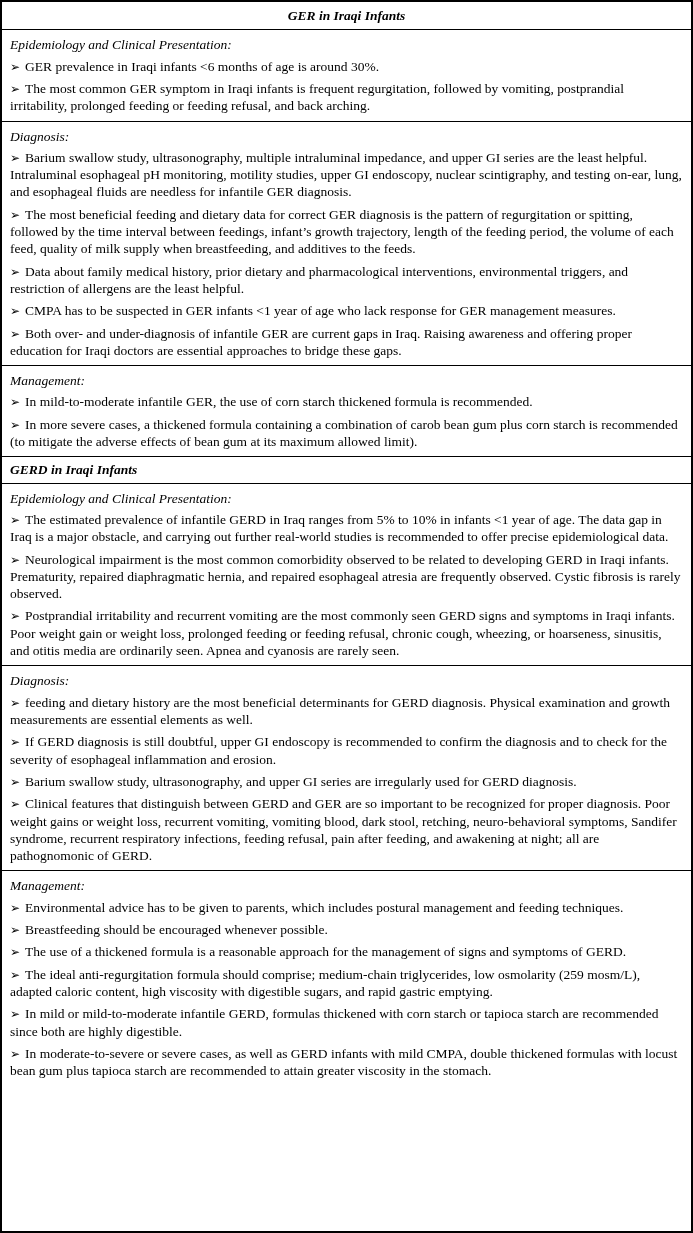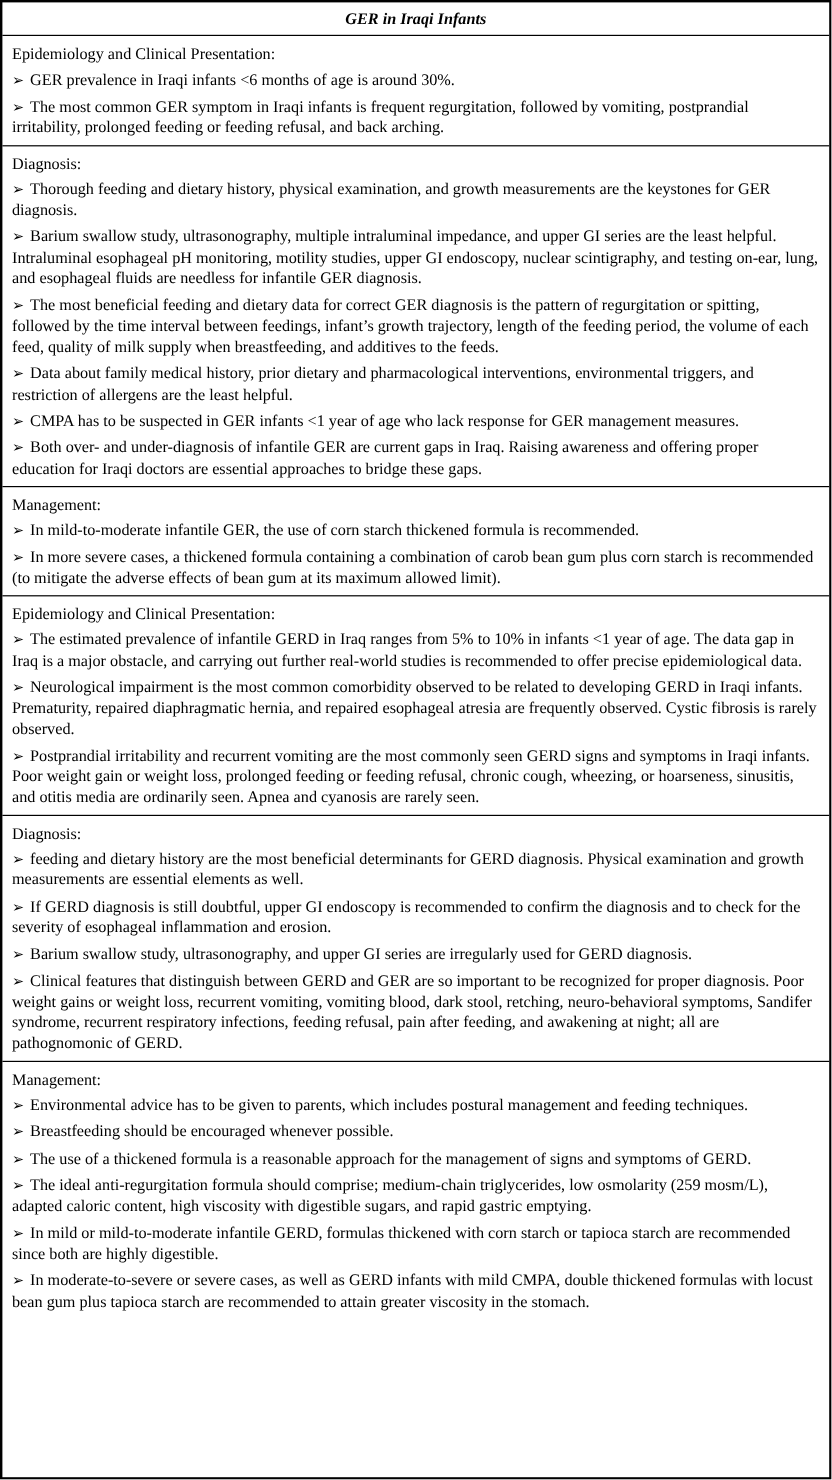--- a/index.html
+++ b/index.html
@@ -31,20 +31,21 @@
     font-style: italic;
     padding: 5px 19px;
   }
   .title-left {
     text-align: left;
     font-weight: bold;
     font-style: italic;
     padding: 4px 8px;
   }
   .sec-header {
+    font-style: italic;
     margin: 3px 0 4px 0;
   }
   .bullet-item {
     margin: 0 0 5px 0;
   }
   .bullet-item:last-child {
     margin-bottom: 1px;
   }
   .bullet-char {
     font-size: 12px;
@@ -64,37 +65,39 @@
     <div class="sec-header">Epidemiology and Clinical Presentation:</div>
     <div>
         <div class="bullet-item"><span class="bullet-char">➢ </span><span>GER prevalence in Iraqi infants &lt;6 months of age is around 30%.</span></div>
         <div class="bullet-item"><span class="bullet-char">➢ </span><span>The most common GER symptom in Iraqi infants is frequent regurgitation, followed by vomiting, postprandial irritability, prolonged feeding or feeding refusal, and back arching.</span></div>
       </div>
   </div>
 
   <div class="row">
     <div class="sec-header">Diagnosis:</div>
     <div>
-        <div class="bullet-item"><span class="bullet-char">➢ </span><span>Thorough feeding and dietary history, physical examination, and growth measurements are the keystones for GER diagnosis.</span></div>
         <div class="bullet-item"><span class="bullet-char">➢ </span><span>Barium swallow study, ultrasonography, multiple intraluminal impedance, and upper GI series are the least helpful. Intraluminal esophageal pH monitoring, motility studies, upper GI endoscopy, nuclear scintigraphy, and testing on-ear, lung, and esophageal fluids are needless for infantile GER diagnosis.</span></div>
         <div class="bullet-item"><span class="bullet-char">➢ </span><span>The most beneficial feeding and dietary data for correct GER diagnosis is the pattern of regurgitation or spitting, followed by the time interval between feedings, infant’s growth trajectory, length of the feeding period, the volume of each feed, quality of milk supply when breastfeeding, and additives to the feeds.</span></div>
         <div class="bullet-item"><span class="bullet-char">➢ </span><span>Data about family medical history, prior dietary and pharmacological interventions, environmental triggers, and restriction of allergens are the least helpful.</span></div>
         <div class="bullet-item"><span class="bullet-char">➢ </span><span>CMPA has to be suspected in GER infants &lt;1 year of age who lack response for GER management measures.</span></div>
         <div class="bullet-item"><span class="bullet-char">➢ </span><span>Both over- and under-diagnosis of infantile GER are current gaps in Iraq. Raising awareness and offering proper education for Iraqi doctors are essential approaches to bridge these gaps.</span></div>
       </div>
   </div>
 
   <div class="row">
     <div class="sec-header">Management:</div>
     <div>
         <div class="bullet-item"><span class="bullet-char">➢ </span><span>In mild-to-moderate infantile GER, the use of corn starch thickened formula is recommended.</span></div>
         <div class="bullet-item"><span class="bullet-char">➢ </span><span>In more severe cases, a thickened formula containing a combination of carob bean gum plus corn starch is recommended (to mitigate the adverse effects of bean gum at its maximum allowed limit).</span></div>
       </div>
   </div>
 
+  <div class="row title-left">
+    <span>GERD in Iraqi Infants</span>
+  </div>
 
   <div class="row">
     <div class="sec-header">Epidemiology and Clinical Presentation:</div>
     <div>
         <div class="bullet-item"><span class="bullet-char">➢ </span><span>The estimated prevalence of infantile GERD in Iraq ranges from 5% to 10% in infants &lt;1 year of age. The data gap in Iraq is a major obstacle, and carrying out further real-world studies is recommended to offer precise epidemiological data.</span></div>
         <div class="bullet-item"><span class="bullet-char">➢ </span><span>Neurological impairment is the most common comorbidity observed to be related to developing GERD in Iraqi infants. Prematurity, repaired diaphragmatic hernia, and repaired esophageal atresia are frequently observed. Cystic fibrosis is rarely observed.</span></div>
         <div class="bullet-item"><span class="bullet-char">➢ </span><span>Postprandial irritability and recurrent vomiting are the most commonly seen GERD signs and symptoms in Iraqi infants. Poor weight gain or weight loss, prolonged feeding or feeding refusal, chronic cough, wheezing, or hoarseness, sinusitis, and otitis media are ordinarily seen. Apnea and cyanosis are rarely seen.</span></div>
       </div>
   </div>
 

